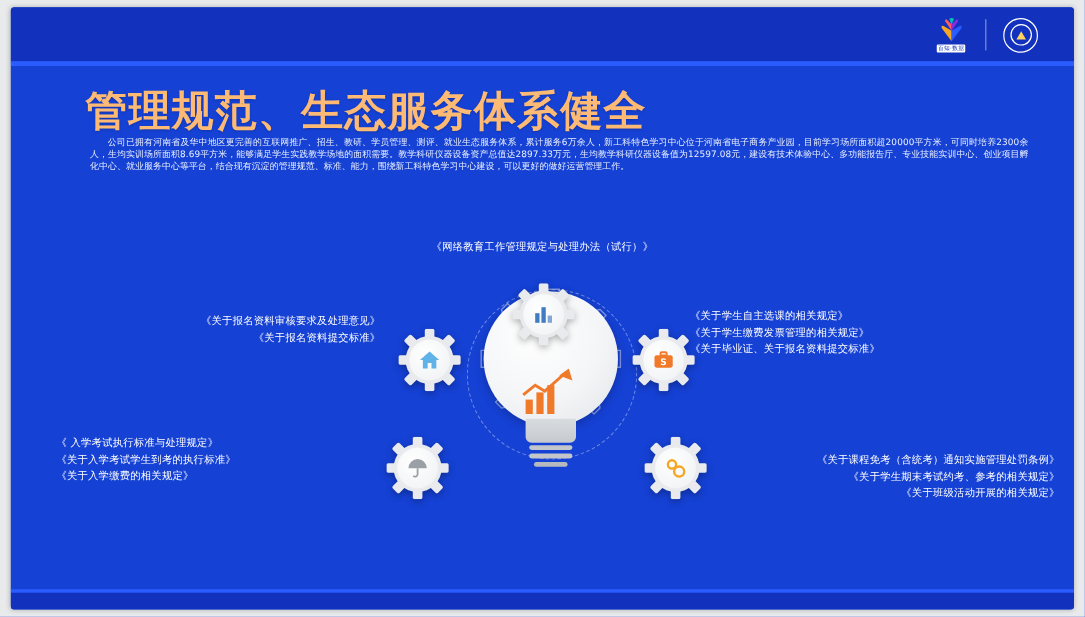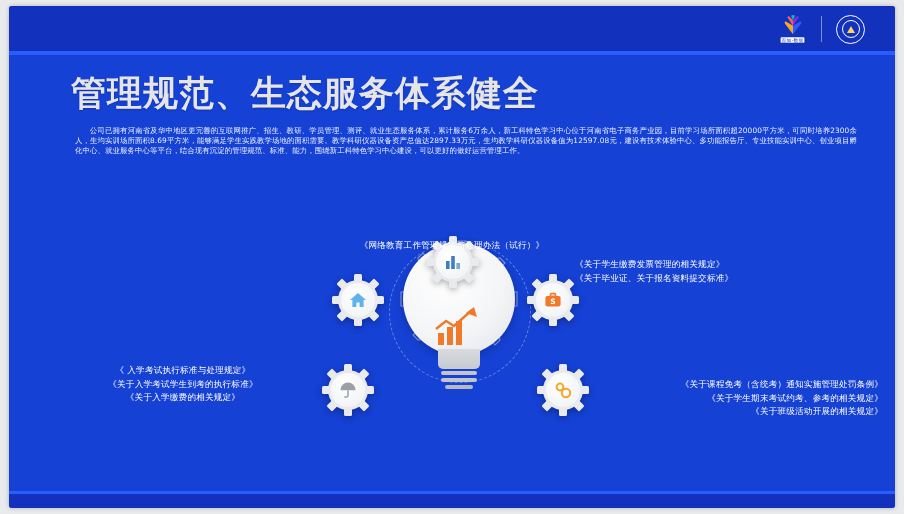--- a/index.html
+++ b/index.html
@@ -53,27 +53,27 @@
     width:0;height:0;border-left:4px solid transparent;
     border-right:4px solid transparent;border-bottom:7px solid #ffd45e;
   }
   
   .botstrip1{position:absolute;left:0;bottom:14px;width:100%;height:3px;background:#2a5cff;}
   .botstrip2{position:absolute;left:0;bottom:0;width:100%;height:14px;background:#1231bd;}
 
   
   .headline{
     position:absolute;left:62px;top:68px;
-    font-size:35px;font-weight:bold;color:#e5e5e5;
+    font-size:35px;font-weight:bold;color:#fdba74;
     letter-spacing:1px;line-height:1.1;
     text-shadow:0 1px 2px rgba(0,0,0,.18);
     white-space:nowrap;
   }
   .para{
-    position:absolute;left:66px;top:120px;width:782px;
+    position:absolute;left:66px;top:108px;width:782px;
     font-size:7.4px;line-height:10px;color:#eaf0ff;
     text-align:justify;text-indent:2em;letter-spacing:.1px;
   }
 
   
   .diagram{position:absolute;left:0;top:175px;width:886px;height:300px;}
 
   
   .ring{
     position:absolute;left:380px;top:60px;width:140px;height:140px;
@@ -112,24 +112,24 @@
   .node-face{
     position:absolute;left:9px;top:9px;width:34px;height:34px;border-radius:50%;
     background:radial-gradient(circle at 40% 35%,#ffffff,#eef0f2);
     display:flex;align-items:center;justify-content:center;
   }
   .node-icon{width:20px;height:20px;}
 
   
   .labels{position:absolute;font-size:8.6px;color:#ffffff;line-height:13.5px;letter-spacing:.2px;}
   .labels div{white-space:nowrap;}
-  .lb-top{left:311px;top:194px;text-align:center;width:264px;margin-top:39px;}
+  .lb-top{left:311px;top:194px;text-align:center;width:264px;}
   .lb-lt{left:88px;top:256px;text-align:right;width:220px;}
   .lb-rt{left:566px;top:252px;text-align:left;width:240px;}
-  .lb-lb{left:38px;top:358px;text-align:center;width:272px;}
+  .lb-lb{left:38px;top:358px;text-align:left;width:272px;}
   .lb-rb{left:584px;top:372px;text-align:right;width:290px;}
 </style>
 </head>
 <body>
 
 <div id="slide">
 
   <div class="topbar"></div>
   <div class="topstrip"></div>
 
@@ -326,22 +326,27 @@
           </svg>
         </span>
       </div>
     </div>
   </div>
 
   <div class="labels lb-top">
     <div>《网络教育工作管理规定与处理办法（试行）》</div>
   </div>
 
+  <div class="labels lb-lt">
+    <div>《关于报名资料审核要求及处理意见》</div>
+    <div>《关于报名资料提交标准》</div>
+  </div>
 
   <div class="labels lb-rt">
+    <div>《关于学生自主选课的相关规定》</div>
     <div>《关于学生缴费发票管理的相关规定》</div>
     <div>《关于毕业证、关于报名资料提交标准》</div>
   </div>
 
   <div class="labels lb-lb">
     <div>《 入学考试执行标准与处理规定》</div>
     <div>《关于入学考试学生到考的执行标准》</div>
     <div>《关于入学缴费的相关规定》</div>
   </div>
 

